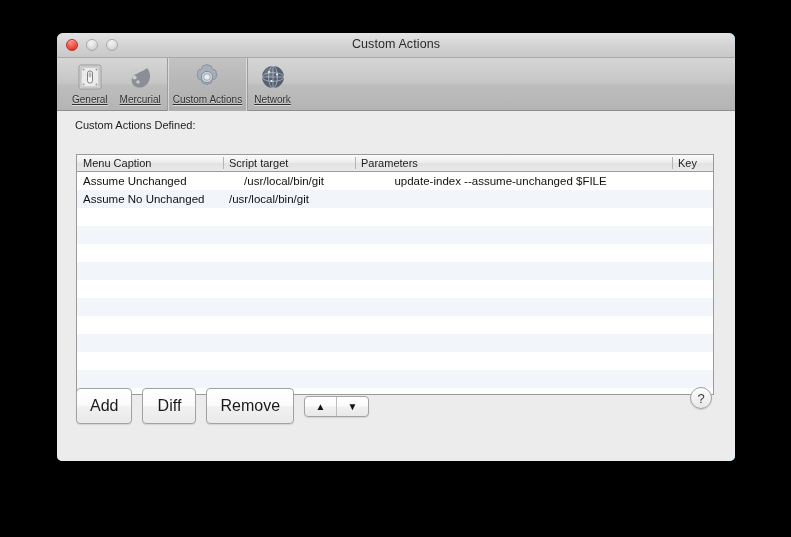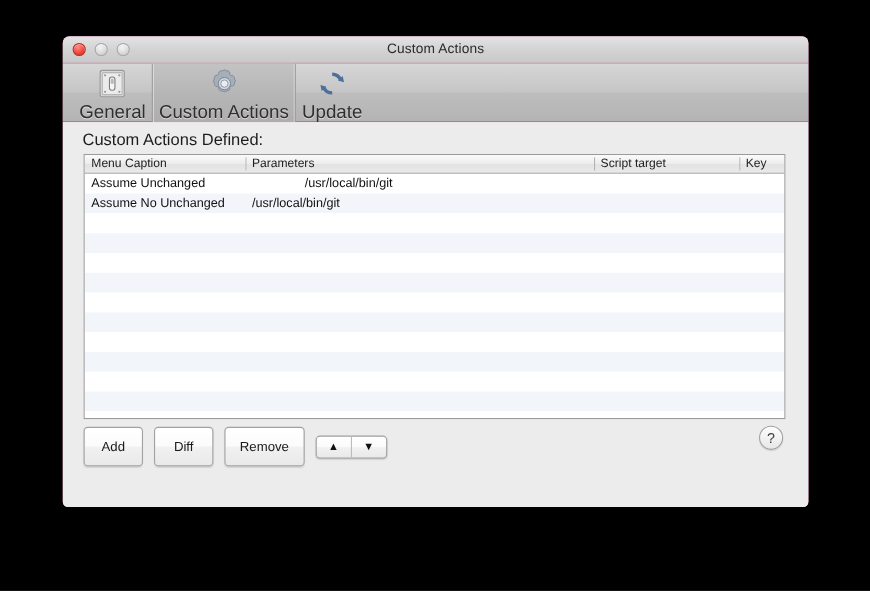--- a/index.html
+++ b/index.html
@@ -16,21 +16,21 @@
   }
 
   
   #window {
     position: absolute;
     left: 57px;
     top: 33px;
     width: 678px;
     height: 428px;
     border-radius: 6px 6px 5px 5px;
-    background: #f9a8d4;
+    background: #0ea5e9;
     box-shadow: 0 6px 22px rgba(0,0,0,0.75), 0 0 0 1px rgba(0,0,0,0.55);
     overflow: hidden;
   }
 
   
   #titlebar {
     position: relative;
     height: 24px;
     background: linear-gradient(to bottom, #e4e4e4 0%, #d3d3d3 50%, #c9c9c9 100%);
     border-bottom: 1px solid #a9a9a9;
@@ -102,46 +102,47 @@
     padding-right: 5px;
   }
   .tb-icon {
     width: 32px;
     height: 32px;
     display: flex;
     align-items: center;
     justify-content: center;
   }
   .tb-label {
-    font-size: 17px;
+    font-size: 10px;
     color: #2e2e2e;
     margin-top: 1px;
     text-shadow: 0 1px 0 rgba(255,255,255,0.55);
     white-space: nowrap;
+    text-decoration: underline;
   }
 
   
   #content {
     position: relative;
     height: 350px;
     background: #ececec;
   }
   #section-label {
     position: absolute;
     left: 18px;
     top: 8px;
-    font-size: 15px;
+    font-size: 11px;
     color: #1d1d1d;
   }
 
   
   #table-wrap {
     position: absolute;
     left: 19px;
-    top: 29px;
+    top: 43px;
     width: 638px;
     height: 241px;
     border: 1px solid #9a9a9a;
     background: #ffffff;
     box-sizing: border-box;
     overflow: hidden;
   }
   #table-header {
     display: flex;
     height: 17px;
@@ -206,21 +207,21 @@
     gap: 10px;
   }
   .btn {
     height: 19px;
     min-width: 54px;
     padding: 17px 13px;
     border-radius: 4px;
     border: 1px solid #a2a2a2;
     background: linear-gradient(to bottom, #ffffff 0%, #fbfbfb 48%, #f1f1f1 52%, #e9e9e9 100%);
     box-shadow: 0 1px 1px rgba(0,0,0,0.10), inset 0 1px 0 rgba(255,255,255,0.9);
-    font-size: 12px;
+    font-size: 16px;
     color: #1a1a1a;
     display: flex;
     align-items: center;
     justify-content: center;
     box-sizing: border-box;
     cursor: default;
   }
   #segmented {
     display: flex;
     height: 21px;
@@ -285,69 +286,87 @@
           <circle cx="8.5" cy="22.5" r="1" fill="#9a9a9a"></circle>
           <circle cx="21.5" cy="22.5" r="1" fill="#9a9a9a"></circle>
           <rect x="12.5" y="9" width="5" height="12" rx="2.2" fill="#f5f5f5" stroke="#7d7d7d"></rect>
           <rect x="13.6" y="10.4" width="2.8" height="5" rx="1.4" fill="#b9b9b9"></rect>
         </svg>
       </div>
       <div class="tb-label">General</div>
     </div>
 
 
+    <div class="tb-item">
+      <div class="tb-icon">
+        <svg width="30" height="30" viewBox="0 0 30 30">
+          <path d="M22 6 C27 11 26 22 18 25 C11 27.5 5 22 7 16 C9 11 16 11 22 6 Z" fill="#8b8f95"></path>
+          <circle cx="11" cy="9" r="2.6" fill="#c9cdd2"></circle>
+          <circle cx="9.5" cy="15.5" r="2.1" fill="#c9cdd2"></circle>
+          <circle cx="13" cy="20" r="1.7" fill="#c9cdd2"></circle>
+        </svg>
+      </div>
+      <div class="tb-label">Mercurial</div>
+    </div>
 
 
     <div class="tb-item selected">
       <div class="tb-icon">
         <svg width="30" height="30" viewBox="0 0 30 30">
           <g fill="#a6aeba" stroke="#7d8694" stroke-width="0.8">
             <path d="M15 2.5 l2.2 1 1.2 -.2 1.6 1.9 -.3 1.2 1.4 1.4 1.2 -.3 1.9 1.6 -.2 1.2 1 2.2 -1 2.2 .2 1.2 -1.9 1.6 -1.2 -.3 -1.4 1.4 .3 1.2 -1.6 1.9 -1.2 -.2 -2.2 1 -2.2 -1 -1.2 .2 -1.9 -1.6 .3 -1.2 -1.4 -1.4 -1.2 .3 -1.6 -1.9 .2 -1.2 -1 -2.2 1 -2.2 -.2 -1.2 1.6 -1.9 1.2 .3 1.4 -1.4 -.3 -1.2 1.9 -1.6 1.2 .2 z"></path>
           </g>
           <circle cx="15" cy="15" r="5.6" fill="#cfd5de" stroke="#7d8694" stroke-width="0.9"></circle>
           <circle cx="15" cy="15" r="3.3" fill="#e9edf2" stroke="#8a93a1" stroke-width="0.8"></circle>
         </svg>
       </div>
       <div class="tb-label">Custom Actions</div>
     </div>
 
-
     <div class="tb-item">
       <div class="tb-icon">
         <svg width="30" height="30" viewBox="0 0 30 30">
-          <g fill="#4c6f9c">
-            <path d="M15 5 a10 10 0 0 1 9.2 6.1 l-2.9 1.1 a7 7 0 0 0 -6.3 -4.2 z"></path>
-            <path d="M24.6 8.2 l1.1 5.6 -5.5 -1.6 z"></path>
-            <path d="M15 25 a10 10 0 0 1 -9.2 -6.1 l2.9 -1.1 a7 7 0 0 0 6.3 4.2 z"></path>
-            <path d="M5.4 21.8 l-1.1 -5.6 5.5 1.6 z"></path>
+          <circle cx="15" cy="15" r="11" fill="#55606e"></circle>
+          <circle cx="15" cy="15" r="11" fill="url(#gl)" opacity="0.0"></circle>
+          <g stroke="#cdd6e2" stroke-width="0.7" fill="none" opacity="0.85">
+            <ellipse cx="15" cy="15" rx="11" ry="4.4"></ellipse>
+            <ellipse cx="15" cy="15" rx="4.4" ry="11"></ellipse>
+            <path d="M4 15 h22"></path>
+            <path d="M15 4 v22"></path>
           </g>
+          <circle cx="11" cy="10" r="1.1" fill="#eef3f9"></circle>
+          <circle cx="19" cy="12.5" r="1.1" fill="#eef3f9"></circle>
+          <circle cx="13.5" cy="19" r="1.1" fill="#eef3f9"></circle>
+          <circle cx="11.5" cy="10.5" r="5" fill="#ffffff" opacity="0.12"></circle>
         </svg>
       </div>
-      <div class="tb-label">Update</div>
-    </div>
+      <div class="tb-label">Network</div>
+    </div>
+
 
   </div>
 
   <div id="content">
 
     <div id="section-label">Custom Actions Defined:</div>
 
     <div id="table-wrap">
 
       <div id="table-header">
         <div class="th col-caption">Menu Caption</div>
+        <div class="th col-target">Script target</div>
         <div class="th col-params">Parameters</div>
-        <div class="th col-target">Script target</div>
         <div class="th col-key">Key</div>
       </div>
 
       <div id="table-body">
           <div class="trow odd">
             <div class="td col-caption">Assume Unchanged</div>
             <div class="td col-target">/usr/local/bin/git</div>
+            <div class="td col-params">update-index --assume-unchanged $FILE</div>
             <div class="td col-key"></div>
           </div>
           <div class="trow even">
             <div class="td col-caption">Assume No Unchanged</div>
             <div class="td col-target">/usr/local/bin/git</div>
             <div class="td col-key"></div>
           </div>
           <div class="trow odd">
             <div class="td col-caption"></div>
             <div class="td col-target"></div>

